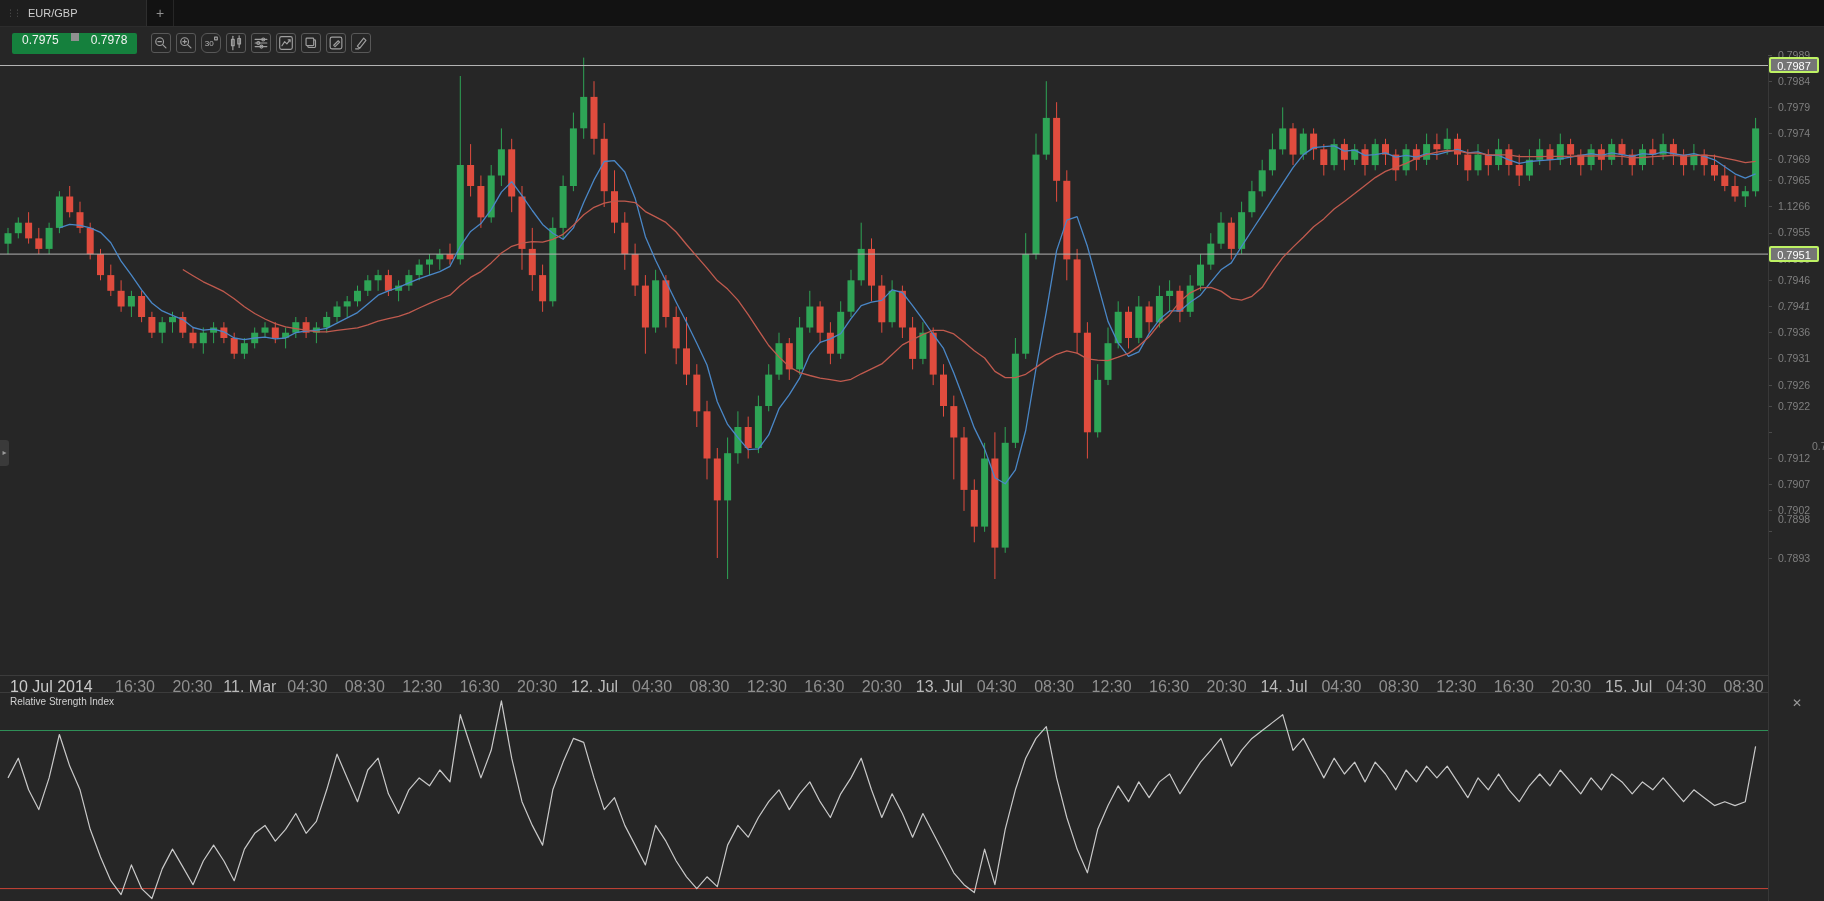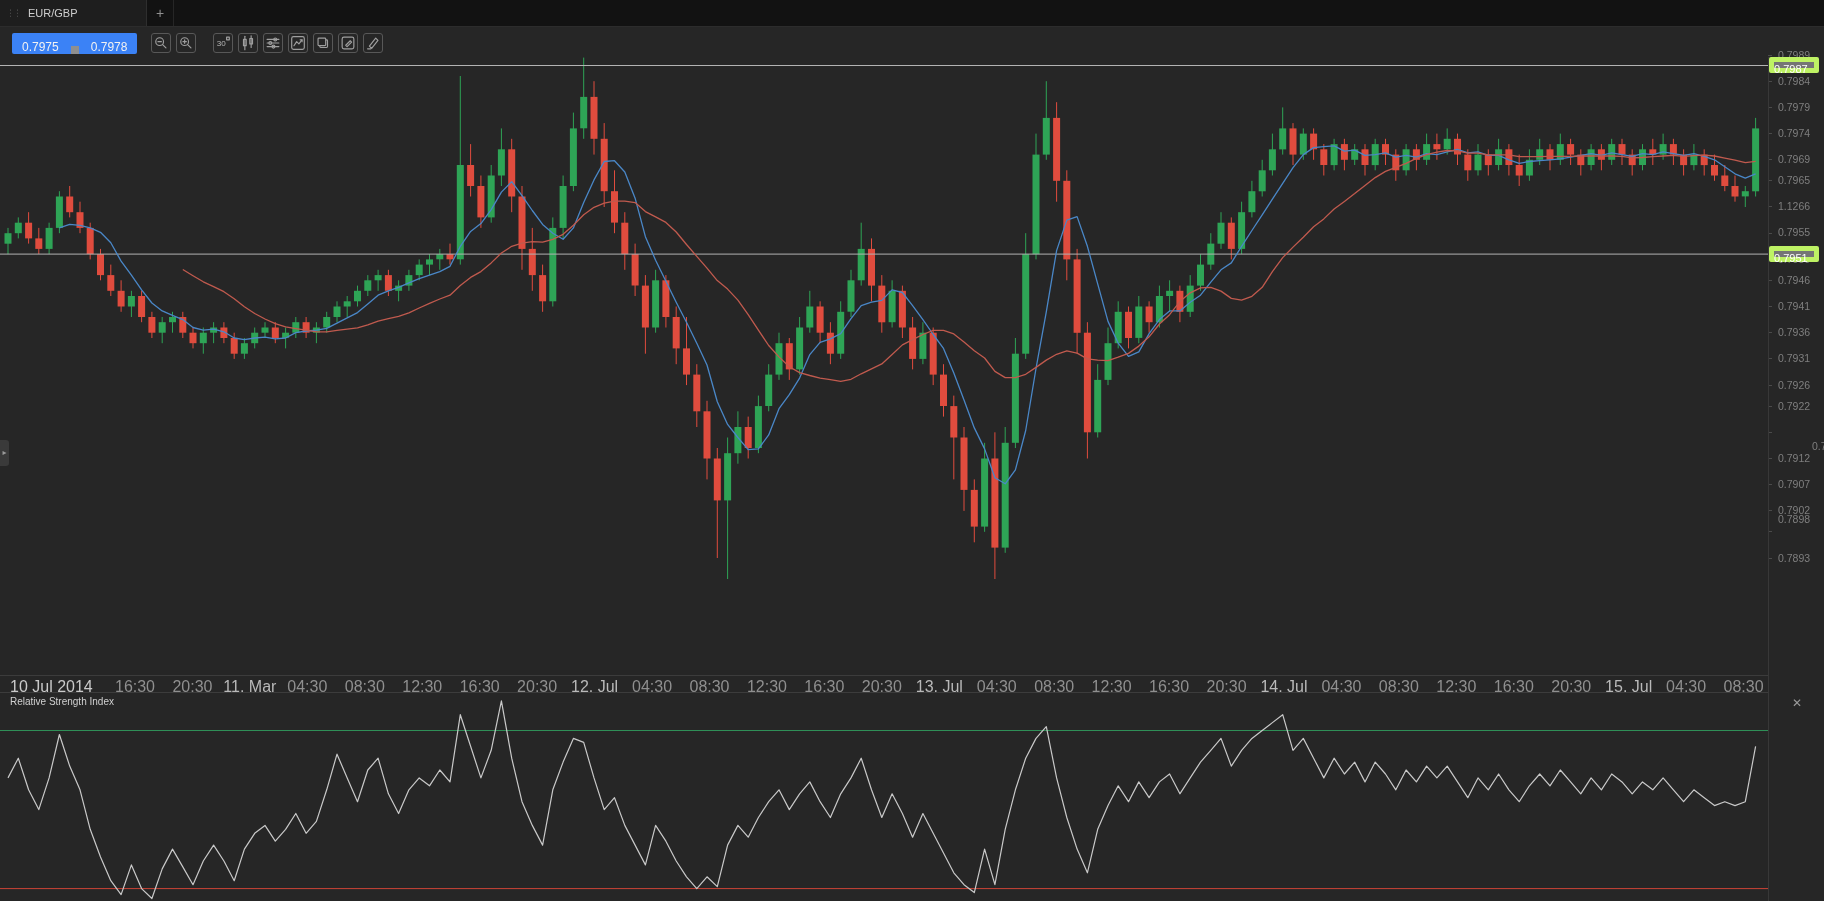--- a/index.html
+++ b/index.html
@@ -11,39 +11,39 @@
     border-bottom:1px solid #2c2c2c;display:flex;align-items:stretch;z-index:30;}
   #tab-active{display:flex;align-items:center;background:#1e1e1e;border-right:1px solid #2e2e2e;
     padding:0 22px 0 6px;min-width:118px;cursor:pointer;}
   #tab-active .dots{color:#555;font-size:9px;letter-spacing:-2px;margin-right:8px;line-height:9px;}
   #tab-active .tlab{color:#cfcfcf;font-size:11px;}
   #tab-plus{width:26px;display:flex;align-items:center;justify-content:center;color:#909090;
     font-size:14px;border-right:1px solid #262626;cursor:pointer;}
 
   
   #toolbar{position:absolute;left:12px;top:32px;height:22px;display:flex;align-items:center;z-index:25;}
-  #quote{display:flex;align-items:flex-end;background:#3b82f6;border-radius:2px;height:21px;
+  #quote{display:flex;align-items:flex-start;background:#15803d;border-radius:2px;height:21px;
     padding:0 10px;margin-right:14px;cursor:pointer;}
   #quote .px{color:#f2f2f2;font-size:12px;}
   #quote .sep{width:8px;height:8px;background:#8f8f8f;margin:0 12px;}
   #toolbar-buttons{display:flex;align-items:center;}
   .tbtn{width:20px;height:20px;box-sizing:border-box;border:1px solid #585858;border-radius:3px;
     display:flex;align-items:center;justify-content:center;margin-right:5px;background:transparent;cursor:pointer;}
-  .tbtn.gap{margin-left:12px;}
+  .tbtn.gap{border-radius:6px;}
 
   
   #main-chart{position:absolute;left:0;top:57px;width:1768px;height:618px;overflow:hidden;}
   #main-svg{display:block;}
 
   
   #price-axis{position:absolute;left:1768px;top:26px;width:56px;height:649px;}
   .ptick{position:absolute;left:0;width:4px;height:1px;background:#4a4a4a;}
   .pxlabel{position:absolute;left:10px;font-size:10.5px;color:#7f7f7f;line-height:13px;}
-  .pbadge{position:absolute;left:1px;width:50px;height:16px;background:#757575;border:5px solid #bef264;
-    box-sizing:border-box;color:#ffffff;font-size:11px;line-height:14px;text-align:left;border-radius:2px;z-index:6;}
+  .pbadge{position:absolute;left:1px;width:50px;height:16px;background:#757575;border:2px solid #bef264;
+    box-sizing:border-box;color:#ffffff;font-size:11px;line-height:14px;text-align:center;border-radius:2px;z-index:6;}
   #vsep{position:absolute;left:1768px;top:57px;width:1px;height:844px;background:#383838;}
 
   
   #time-axis{position:absolute;left:0;top:675px;width:1768px;height:16px;border-top:1px solid #3c3c3c;
     border-bottom:1px solid #3c3c3c;box-sizing:content-box;}
   .tlabel{position:absolute;top:2px;font-size:16px;color:#8f8f8f;white-space:nowrap;}
   .tlabel.tdate{color:#b9b9b9;}
   .tlabel.tfirst{color:#c9c9c9;}
 
   
@@ -515,21 +515,21 @@
       <div class="pxlabel" style="top: 148.26px;">0.7965</div>
       <div class="ptick" style="top: 180.46px;"></div>
       <div class="pxlabel" style="top: 174.46px;">1.1266</div>
       <div class="ptick" style="top: 206.66px;"></div>
       <div class="pxlabel" style="top: 200px;">0.7955</div>
       <div class="ptick" style="top: 232.86px;"></div>
       <div class="pxlabel" style="top: 226.86px;">0.7950</div>
       <div class="ptick" style="top: 253.82px;"></div>
       <div class="pxlabel" style="top: 247.82px;">0.7946</div>
       <div class="ptick" style="top: 280.02px;"></div>
-      <div class="pxlabel" style="top: 274.02px;">0.7941</div>
+      <div class="pxlabel" style="top: 274.02px; font-style: italic;">0.7941</div>
       <div class="ptick" style="top: 306.22px;"></div>
       <div class="pxlabel" style="top: 300.22px;">0.7936</div>
       <div class="ptick" style="top: 332.42px;"></div>
       <div class="pxlabel" style="top: 326.42px;">0.7931</div>
       <div class="ptick" style="top: 358.62px;"></div>
       <div class="pxlabel" style="top: 352.62px;">0.7926</div>
       <div class="ptick" style="top: 379.58px;"></div>
       <div class="pxlabel" style="top: 373.58px;">0.7922</div>
       <div class="ptick" style="top: 405.78px;"></div>
       <div class="pxlabel" style="top: 414px; margin-left: 34px;">0.7917</div>

